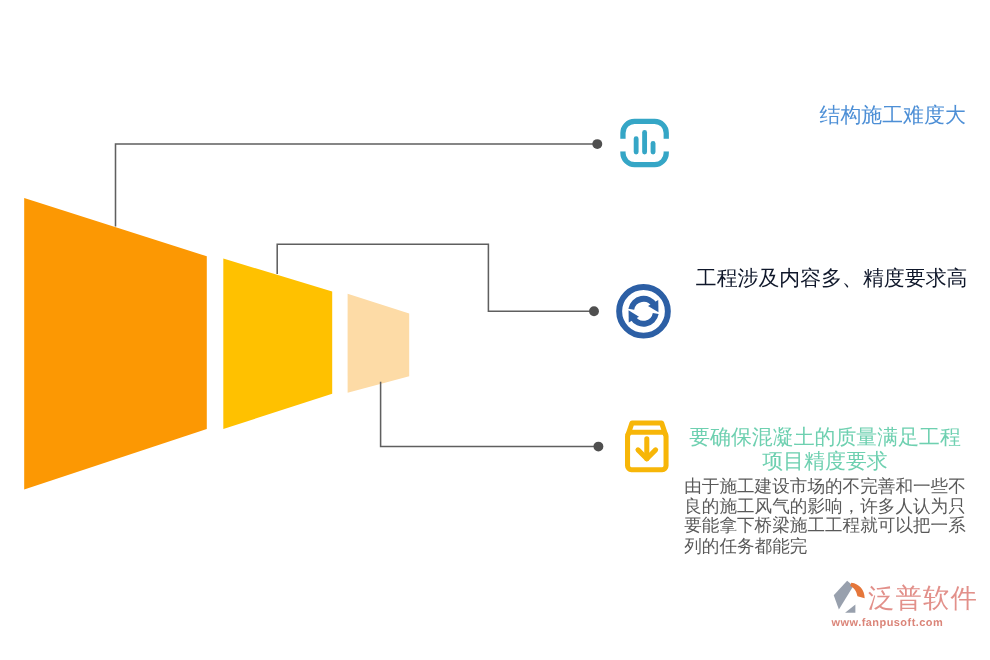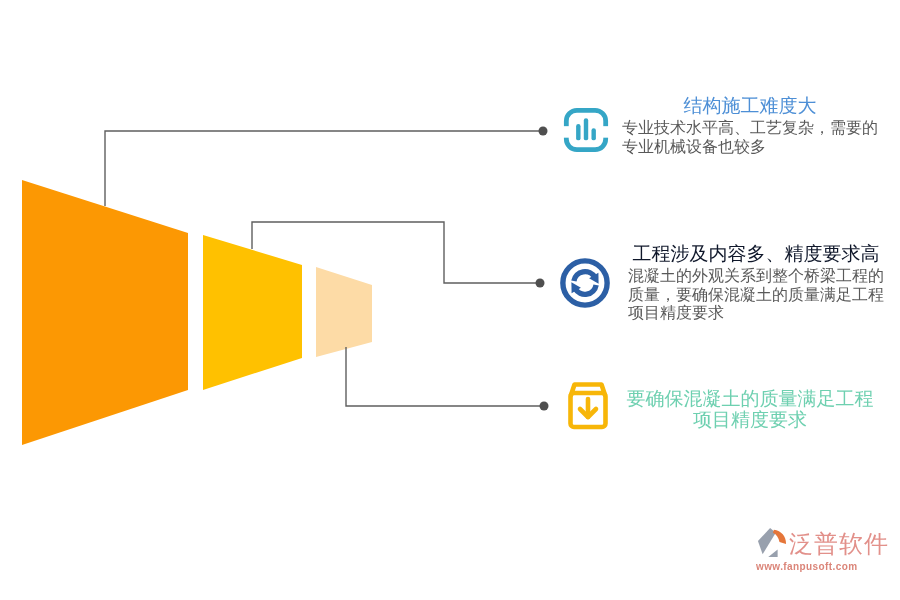--- a/index.html
+++ b/index.html
@@ -98,52 +98,51 @@
       <rect x="0" y="21" width="10" height="12" fill="#ffffff"></rect>
       <rect x="40" y="21" width="10" height="12" fill="#ffffff"></rect>
       <g fill="none" stroke-width="4.6" stroke-linecap="round" stroke="#35A6C6">
         <line x1="17" y1="21" x2="17" y2="33.5"></line>
         <line x1="25" y1="15" x2="25" y2="33.5"></line>
         <line x1="33" y1="25.5" x2="33" y2="33.5"></line>
       </g>
     </svg>
   </span>
   <div class="callout-text text-1">
-    <div class="callout-title" style="color: rgb(77, 143, 214);">结构施工难度大</div>
-    <div class="callout-body">专业技术水平高、工艺复杂，需要的专业机械设备也较多</div>
+    <div class="callout-title" style="color: rgb(77, 143, 214); text-align: right;">结构施工难度大</div>
   </div>
 
   <span class="icon icon-2">
     <svg width="54" height="54" viewBox="0 0 50 50">
       <g fill="none" stroke-width="5" stroke="#2C5FA5">
         <circle cx="25" cy="25" r="20.5"></circle>
         <path d="M 14.7,23.2 A 10.5,10.5 0 0 1 34.1,19.7"></path>
         <path d="M 35.3,26.8 A 10.5,10.5 0 0 1 15.9,30.3"></path>
       </g>
       <polygon points="37.6,25.8 37.4,15.5 28.8,20.5" fill="#2C5FA5"></polygon>
       <polygon points="12.4,24.2 12.6,34.5 21.2,29.5" fill="#2C5FA5"></polygon>
     </svg>
   </span>
   <div class="callout-text text-2">
     <div class="callout-title" style="color: #0f172a;">工程涉及内容多、精度要求高</div>
-    <div class="callout-body">混凝土的外观关系到整个桥梁工程的质量，要确保混凝土的质量满足工程项目精度要求</div>
   </div>
 
   <span class="icon icon-3">
     <svg width="50" height="54" viewBox="0 0 50 54">
       <g fill="none" stroke-width="4.6" stroke-linejoin="round" stroke-linecap="round" stroke="#F7B608">
         <path d="M 8,16 L 11.5,5.5 L 38.5,5.5 L 42,16"></path>
         <rect x="7.5" y="14" width="35" height="34" rx="3.5"></rect>
         <line x1="25" y1="20" x2="25" y2="38"></line>
         <polyline points="17,30 25,38 33,30" fill="none"></polyline>
       </g>
     </svg>
   </span>
   <div class="callout-text text-3">
     <div class="callout-title" style="color: rgb(110, 208, 176);">要确保混凝土的质量满足工程项目精度要求</div>
+    <div class="callout-body">由于施工建设市场的不完善和一些不良的施工风气的影响，许多人认为只要能拿下桥梁施工工程就可以把一系列的任务都能完</div>
   </div>
 
   <div class="logo">
     <div class="logo-row">
       <span class="icon-mark">
         <svg width="30" height="32" viewBox="0 0 32 34">
           <path d="M1,16 L14,2 L20,7 L6,30 Z" fill="#98A0AD"></path>
           <path d="M12,33 L22,25 L22,33 Z" fill="#98A0AD"></path>
           <path d="M18,4 C26,5 31,11 31,19 L24,17 C23,12 21,9 17,7 Z" fill="#E5763A"></path>
         </svg>

